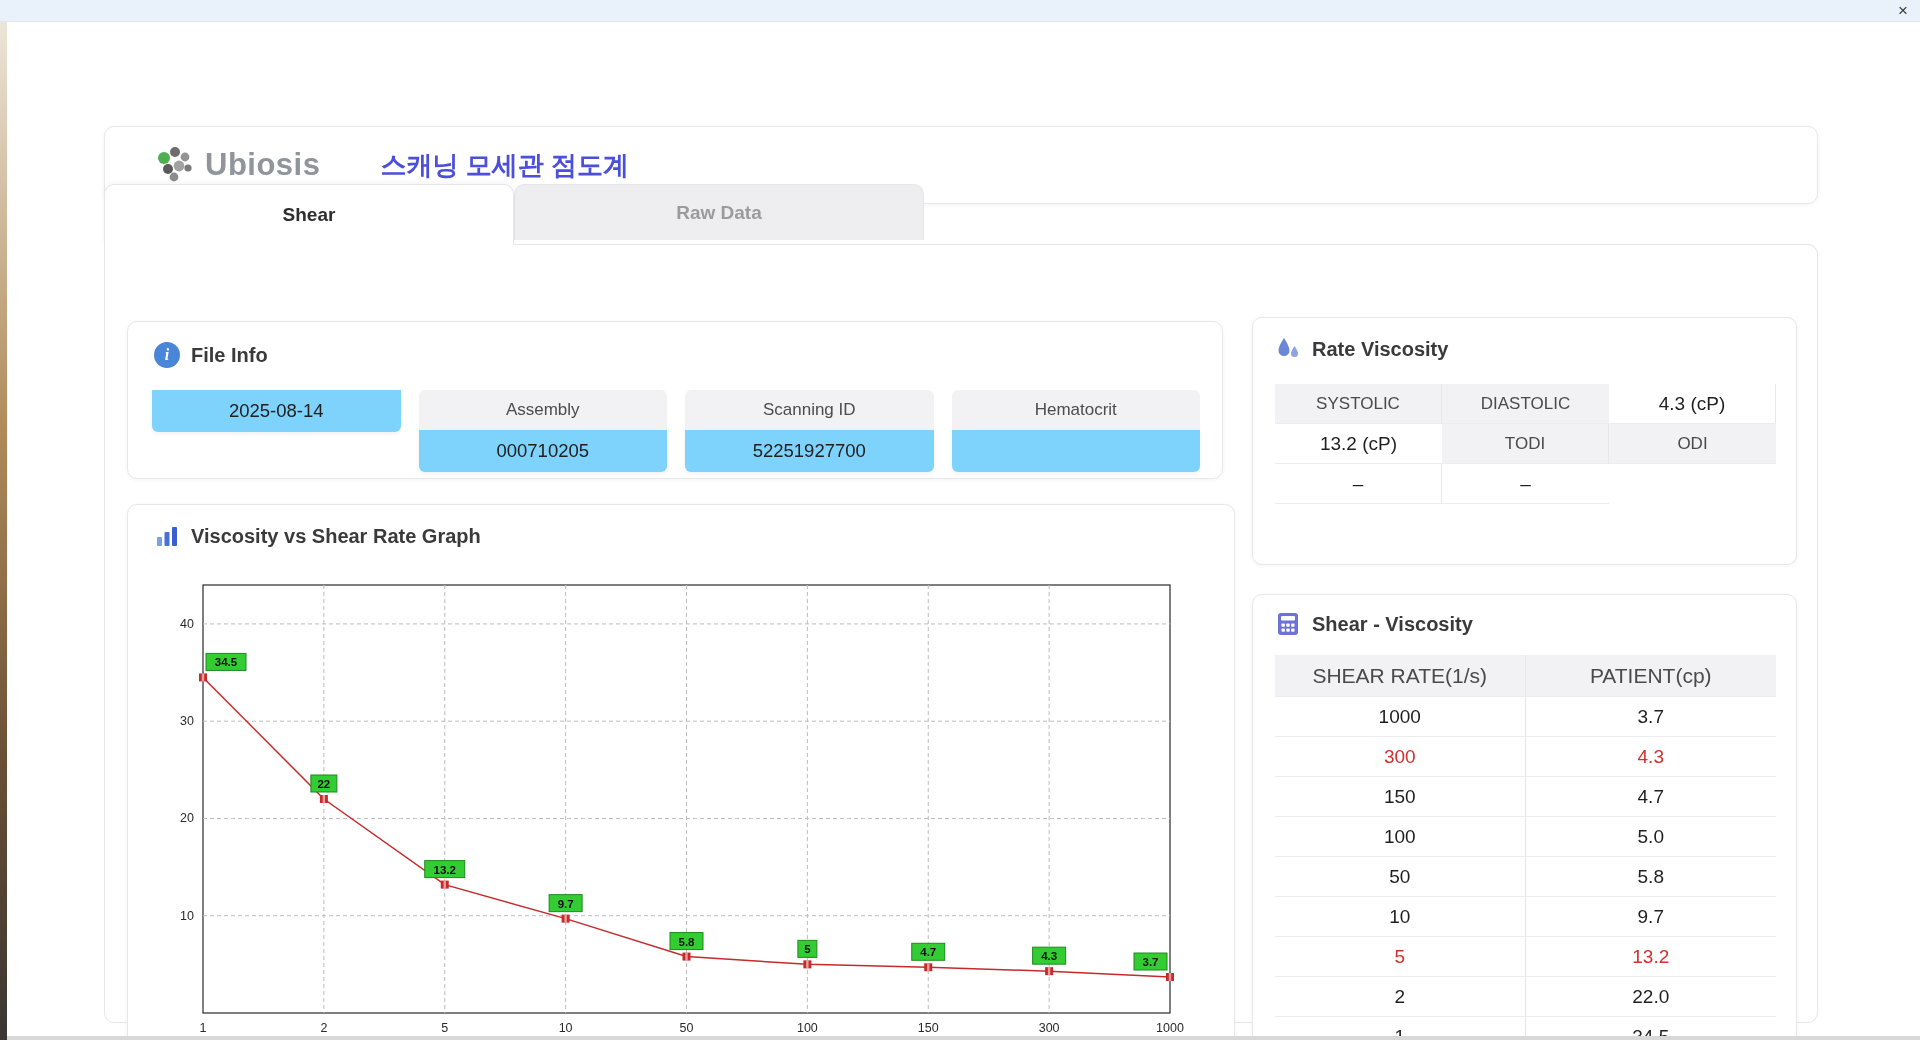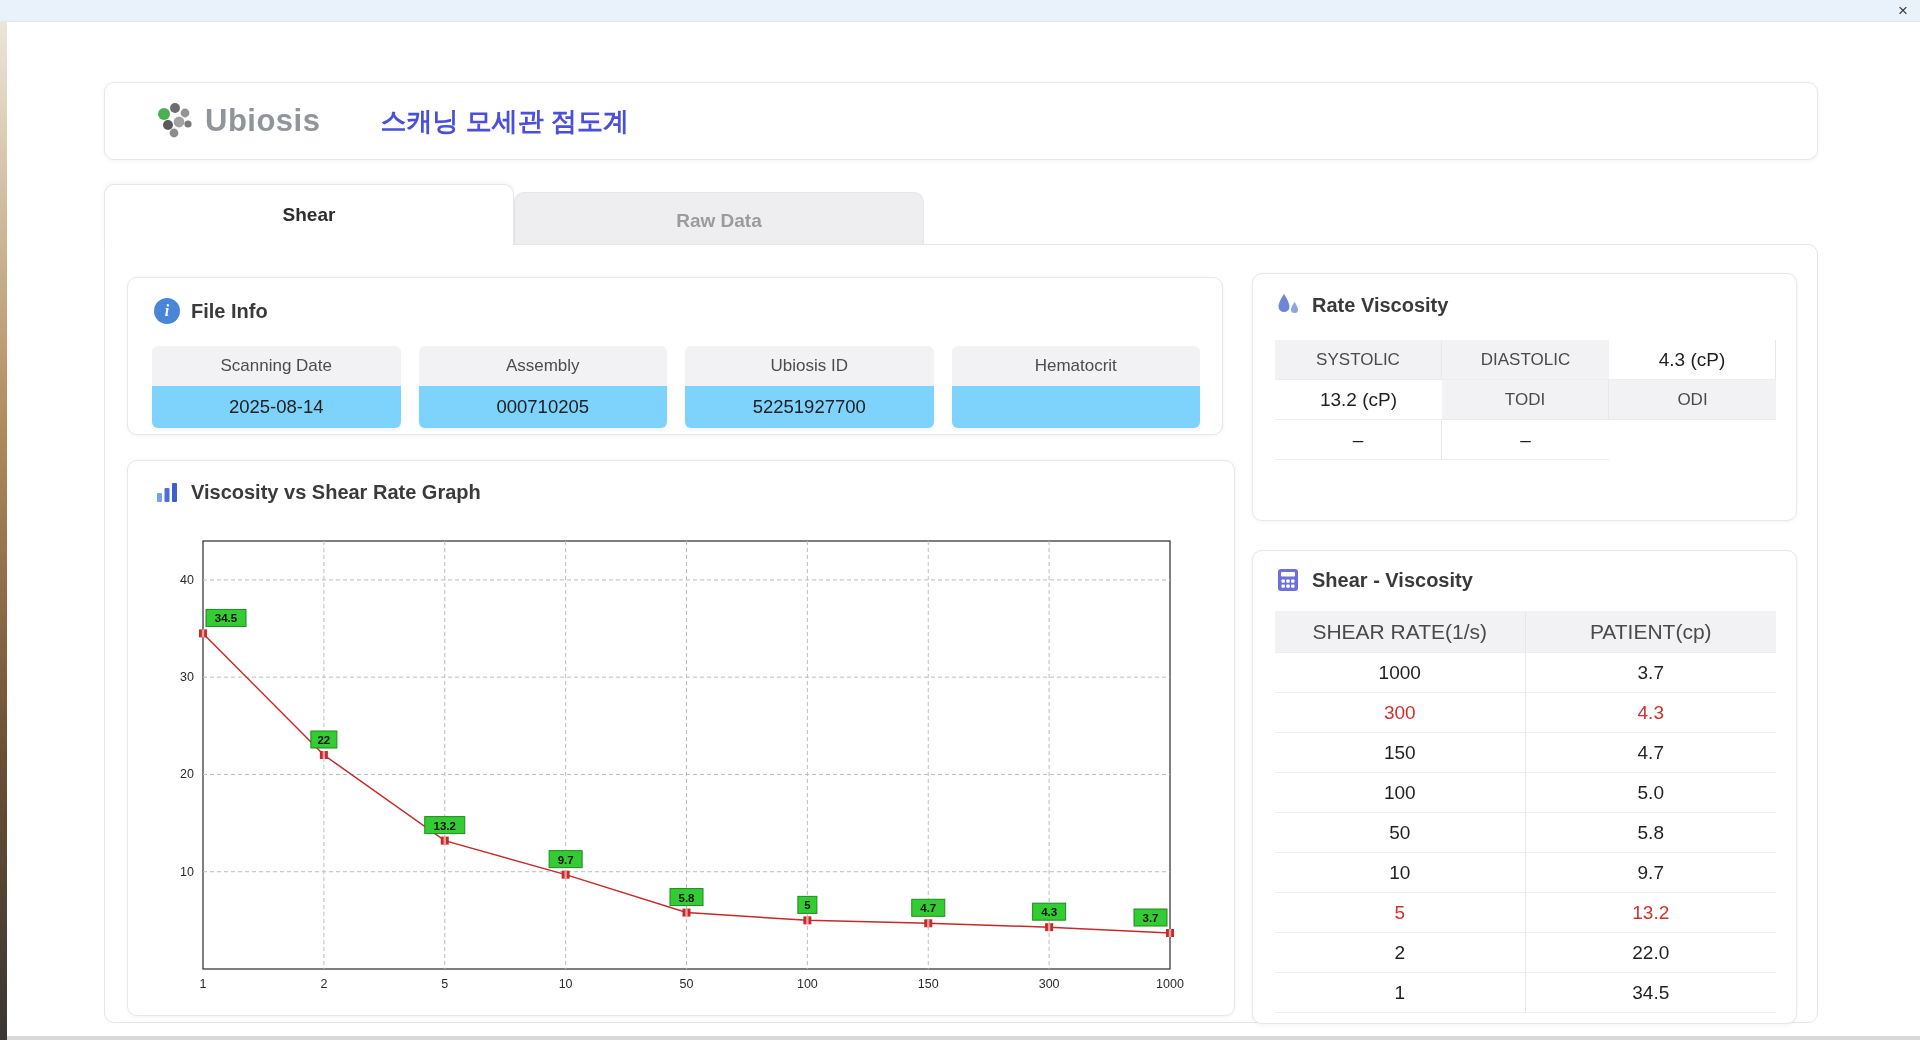--- a/index.html
+++ b/index.html
@@ -8,35 +8,35 @@
 
   
   .titlebar { position:absolute; left:0; top:0; width:1920px; height:22px;
     background:#e9f2fa; border-bottom:1px solid #dde8f2; z-index:6; }
   .close-x { position:absolute; right:12px; top:0px; font-size:17px; color:#3a3a3a; line-height:22px; cursor:default; }
   .edge-left { position:absolute; left:0; top:22px; width:7px; height:1018px; z-index:5;
     background:linear-gradient(#ece5d8 0%, #b08a5a 40%, #6b4f35 72%, #3a3632 100%); }
   .edge-bottom { position:absolute; left:7px; bottom:0; width:1913px; height:4px; background:#d8d8d8; z-index:5; }
 
   .card { position:absolute; background:#fff; border:1px solid #e7e7ec; border-radius:10px;
-    box-shadow:0 1px 4px rgba(20,20,60,.05); }
+    box-shadow:0 1px 4px rgba(20,20,60,.05);margin-top:44px; }
 
   
   .header-card { left:104px; top:82px; width:1714px; height:78px; display:flex; align-items:center; }
   .logo { display:flex; align-items:center; gap:8px; margin-left:48px; }
   .logo-text { font-size:31px; font-weight:700; color:#8f959b; letter-spacing:.5px; }
   .app-title { margin-left:60px; font-size:26px; font-weight:700; color:var(--accent-blue,#4b4fd9); }
 
   
   .tab { position:absolute; display:flex; align-items:center; justify-content:center;
     font-size:19px; border-radius:10px 10px 0 0; }
   .tab.active { left:104px; top:184px; width:410px; height:61px; background:#fff;
     border:1px solid #e5e5ea; border-bottom:none; z-index:3; color:#2e2e2e; font-weight:700;
     box-shadow:0 -2px 4px rgba(20,20,60,.04); }
-  .tab.inactive { left:514px; top:192px; width:410px; height:56px; background:#eeeef1;
+  .tab.inactive { left:514px; top:184px; width:410px; height:56px; background:#eeeef1;
     border:1px solid #e6e6ea; border-bottom:none; color:#9b9b9b; font-weight:600; z-index:1; }
 
   
   .panel { position:absolute; left:104px; top:244px; width:1714px; height:779px; background:#fff;
     border:1px solid #e5e5ea; border-radius:0 10px 10px 10px; z-index:2; }
 
   .section-title { display:flex; align-items:center; gap:11px; font-size:20px; font-weight:700; color:#3a3a3a; }
 
   
   .fi-card { left:22px; top:32px; width:1096px; height:158px; }
@@ -108,29 +108,28 @@
 
 <div class="panel">
 
   <div class="card fi-card">
     <div class="section-title fi-title">
       <span class="icon-info">i</span>
       <span>File Info</span>
     </div>
     <div class="fi-fields">
       <div class="fi-field">
-        <div class="fi-label">Scanning Date</div>
         <div class="fi-value">2025-08-14</div>
       </div>
       <div class="fi-field">
         <div class="fi-label">Assembly</div>
         <div class="fi-value">000710205</div>
       </div>
       <div class="fi-field">
-        <div class="fi-label">Ubiosis ID</div>
+        <div class="fi-label">Scanning ID</div>
         <div class="fi-value">52251927700</div>
       </div>
       <div class="fi-field">
         <div class="fi-label">Hematocrit</div>
         <div class="fi-value"></div>
       </div>
     </div>
   </div>
 
   <div class="card gr-card">

